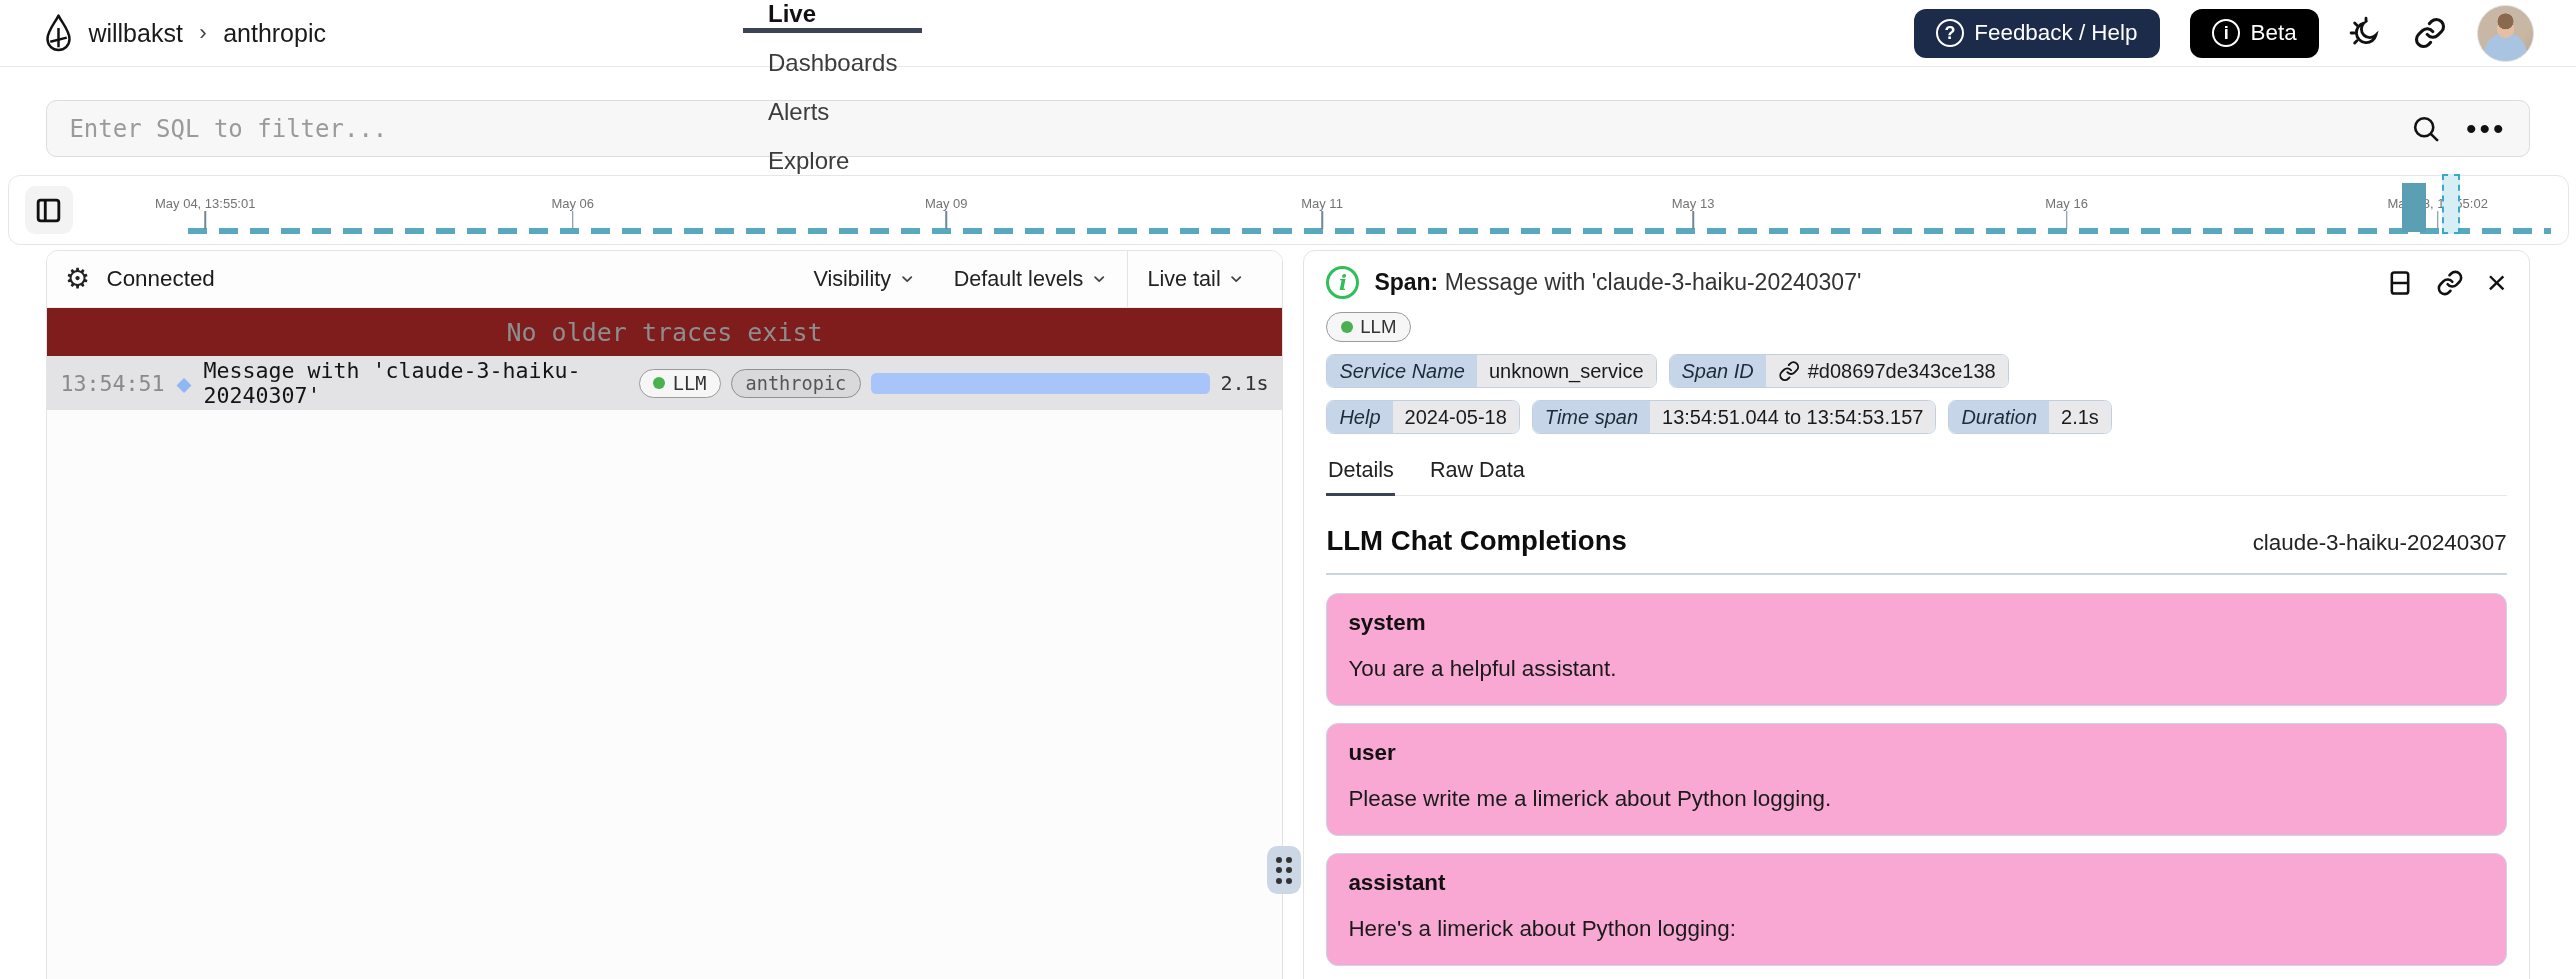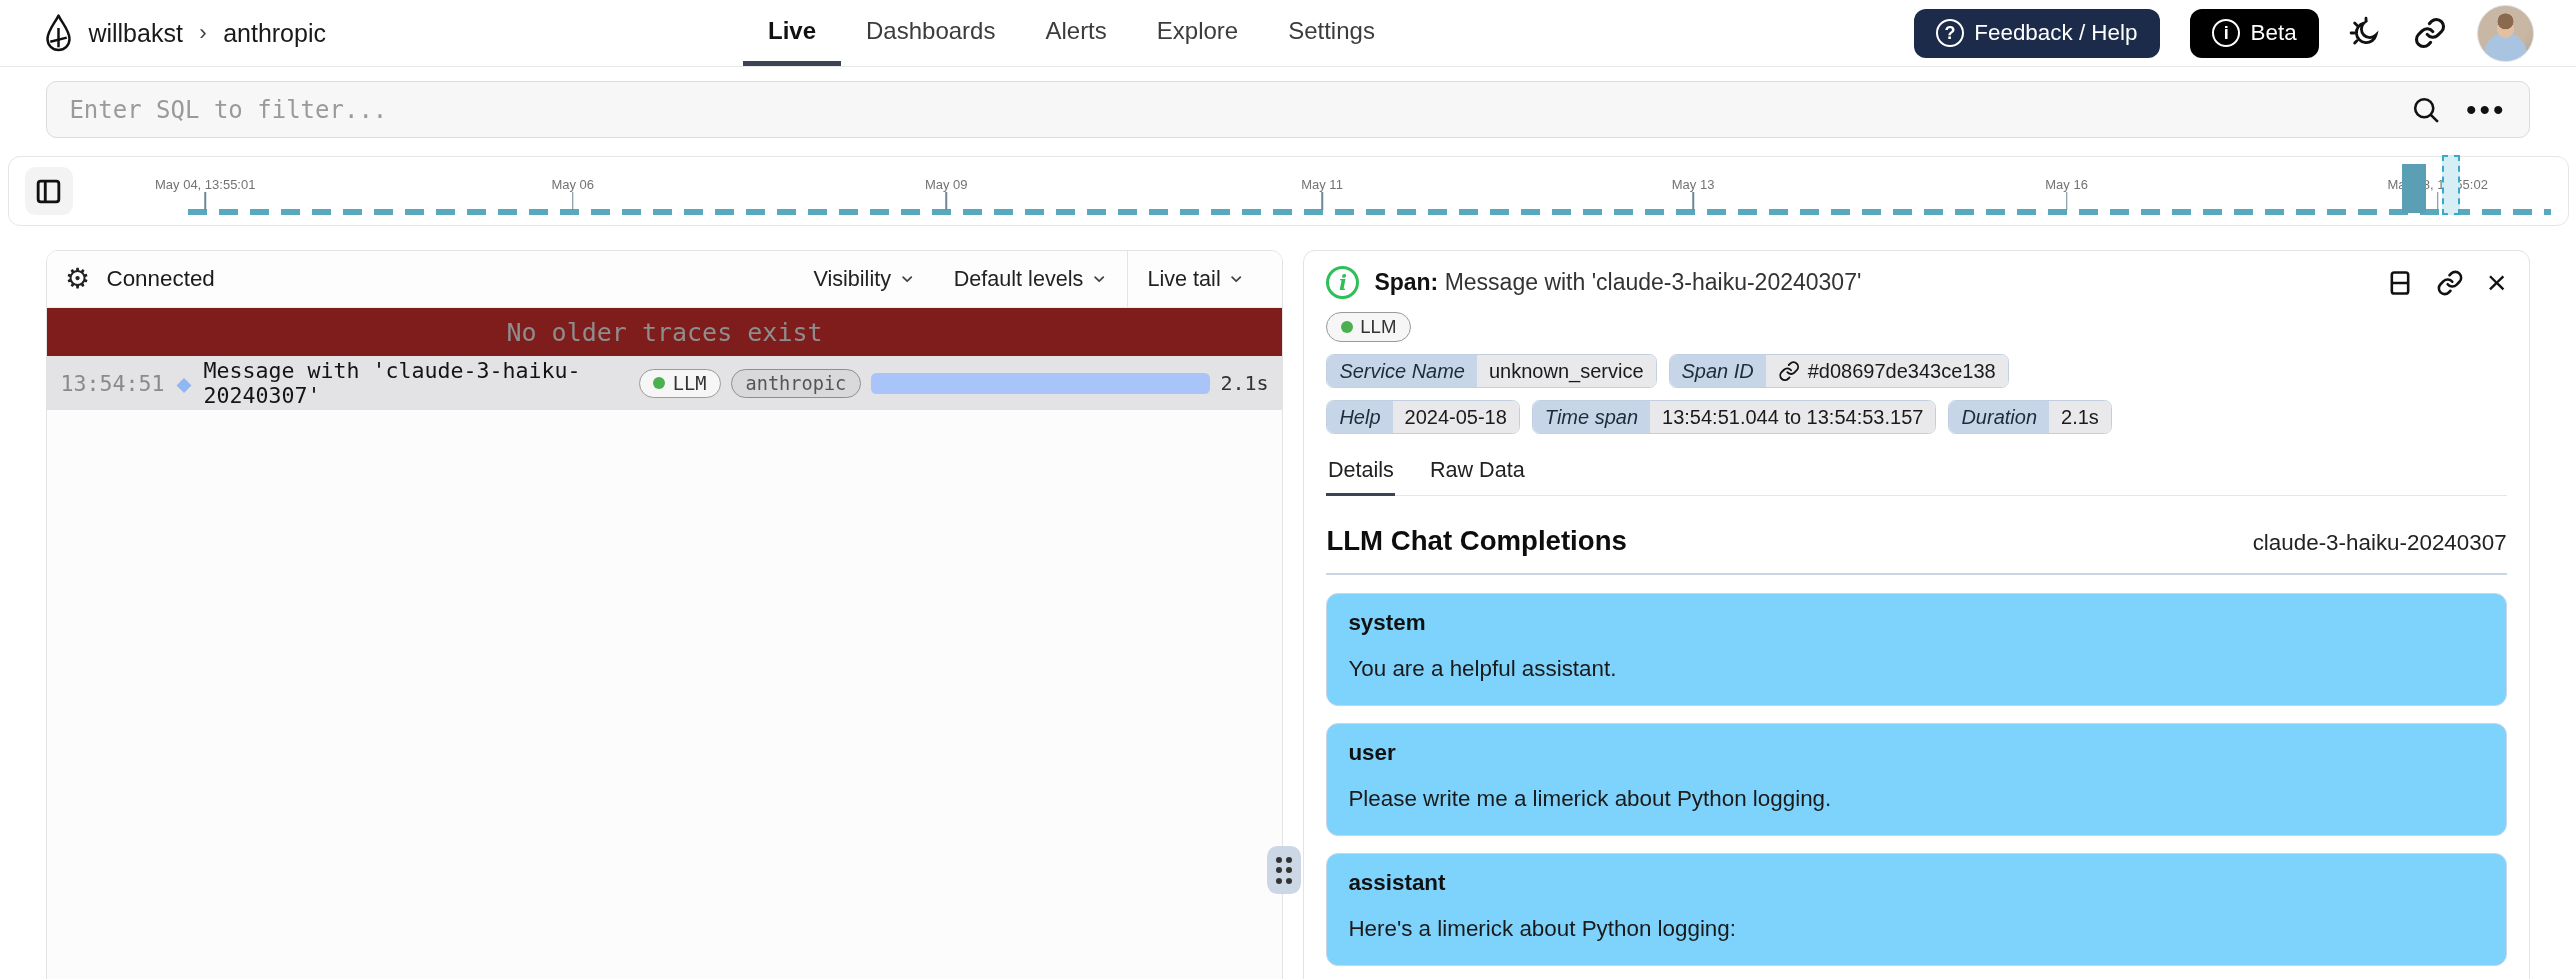--- a/index.html
+++ b/index.html
@@ -7,42 +7,42 @@
     font-family:"Liberation Sans", sans-serif; color:#1a1a1a; }
   svg { display:block; }
   .mono { font-family:"DejaVu Sans Mono", monospace; }
 
   
   .topnav { height:67px; display:flex; align-items:stretch; border-bottom:1.5px solid #e8e8e8;
     padding:0 42px; background:#fff; }
   .brand { display:flex; align-items:center; gap:13.4px; font-size:25px; }
   .brand .crumb { cursor:pointer; }
   .brand .sep { color:#444; font-size:22.4px; margin:0 3px; }
-  .nav-tabs { display:flex; margin-left:417px; gap:0; }
+  .nav-tabs { display:flex; margin-left:417px; gap:16px;flex-direction:column; }
   .nav-tab { display:flex; align-items:center; padding:0 25px; font-size:24px; color:#3c3c3c;
     border-bottom:5.2px solid transparent; cursor:pointer; }
   .nav-tab.active { font-weight:bold; color:#111; border-bottom-color:#3a4454; }
   .nav-right { margin-left:auto; display:flex; align-items:center; gap:30px; }
   .pill-btn { display:flex; align-items:center; gap:10.4px; color:#fff; font-size:22.4px;
     border:none; border-radius:12px; height:49px; padding:0 22.4px; cursor:pointer; }
   .pill-btn .circ { width:28px; height:28px; border:2.2px solid #fff; border-radius:50%;
     display:flex; align-items:center; justify-content:center; font-size:18px; font-weight:bold; }
   .btn-navy { background:#1c2b4a; }
   .btn-black { background:#000; }
   .icon-btn { background:none; border:none; cursor:pointer; color:#111; }
   .avatar { width:57px; height:57px; border-radius:50%; cursor:pointer;
     background:
       radial-gradient(circle at 50% 28%, #8a6a4f 0 16%, transparent 17%),
       radial-gradient(circle at 50% 42%, #e4bfa2 0 20%, transparent 21%),
       radial-gradient(circle at 50% 88%, #a8c4e0 0 38%, transparent 39%),
       radial-gradient(circle at 30% 20%, #c9b7a6 0 60%, #b3a08f 100%);
     border:1.5px solid #ddd; }
 
   
-  .sql-bar { margin:14px 46px 0; height:57px; background:#f7f7f8; border:1.5px solid #dcdcde;
+  .sql-bar { margin:33px 46px 0; height:57px; background:#f7f7f8; border:1.5px solid #dcdcde;
     border-radius:10.4px; display:flex; align-items:center; padding:0 22.4px; }
   .sql-input { flex:1; background:transparent; border:none; outline:none;
     font-family:"DejaVu Sans Mono", monospace; font-size:24px; color:#222; }
   .sql-input::placeholder { color:#9a9a9a; }
   .sql-icons { display:flex; align-items:center; gap:25px; }
   .ellipsis { font-size:30px; letter-spacing:3px; color:#111; line-height:15px; }
 
   
   .timeline { position:relative; margin:18px 7.5px 0; height:70px;
     border:1.5px solid #e6e6e8; border-radius:12px; background:#fff; }
@@ -115,21 +115,21 @@
   .chip-value { background:#e9e9eb; padding:4.5px 12px; color:#1a1a1a; display:flex;
     align-items:center; gap:7.5px; }
   .tabs { margin-top:22.4px; display:flex; gap:33px; border-bottom:1.5px solid #e7e7e9; }
   .tab { font-size:21.6px; color:#222; padding:0 1.5px 10.4px; border-bottom:3.7px solid transparent;
     margin-bottom:-1.5px; cursor:pointer; }
   .tab.active { border-bottom-color:#3a4454; }
   .section-head { margin-top:29px; display:flex; align-items:baseline; justify-content:space-between; }
   .section-title { font-size:27.6px; font-weight:bold; color:#0d0d0d; }
   .model-name { font-size:22.4px; color:#222; }
   .section-rule { height:1.5px; background:#c9d5e4; margin:16.4px 0 18px; }
-  .msg-card { border:1.5px solid #c9d6e8; border-radius:12px; background:#7dd3fc;
+  .msg-card { border:1.5px solid #c9d6e8; border-radius:12px; background:#f9a8d4;
     padding:16.4px 21px 21px; margin-bottom:16.4px; }
   .msg-role { font-size:22.4px; font-weight:bold; color:#111; }
   .msg-par { font-size:22.4px; color:#1a1a1a; margin-top:18px; line-height:1.35; }
 </style>
 </head>
 <body>
 
 <header class="topnav">
   <div class="brand">
     <span>

